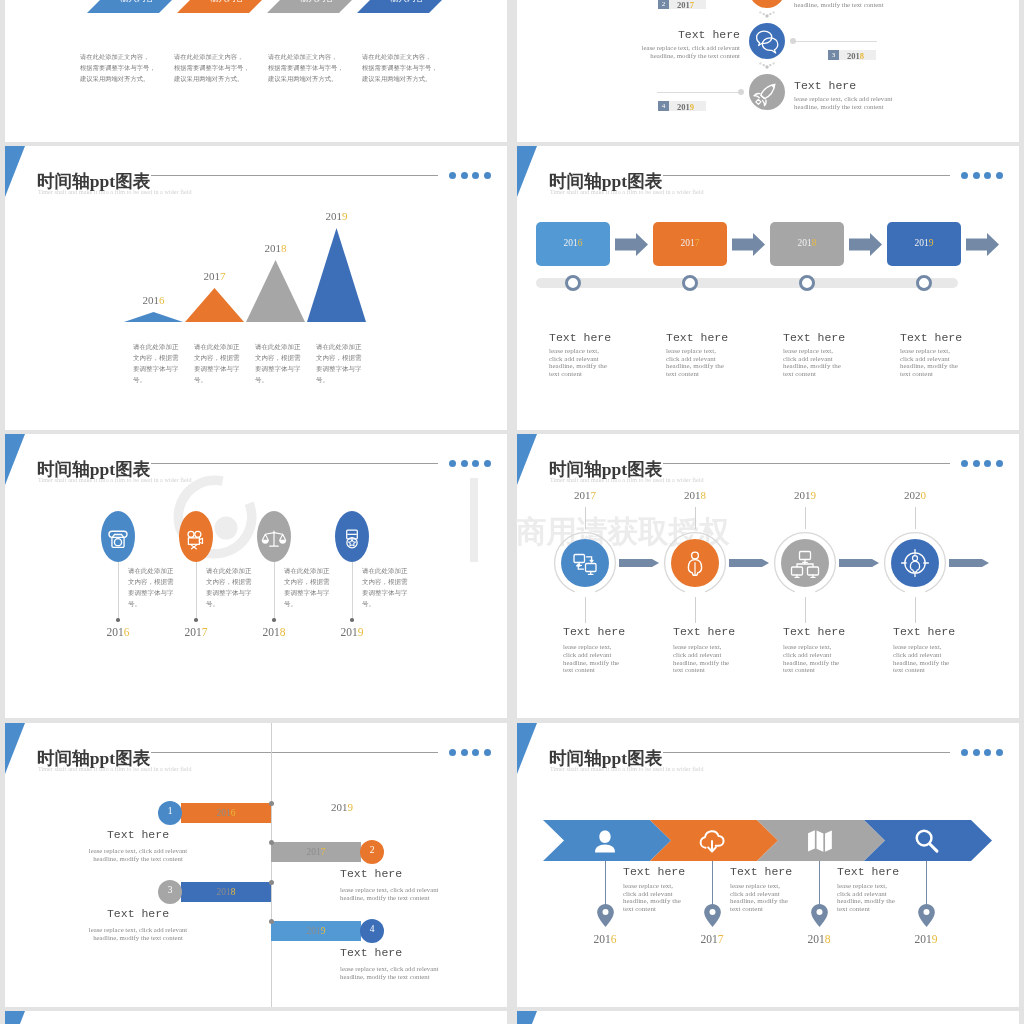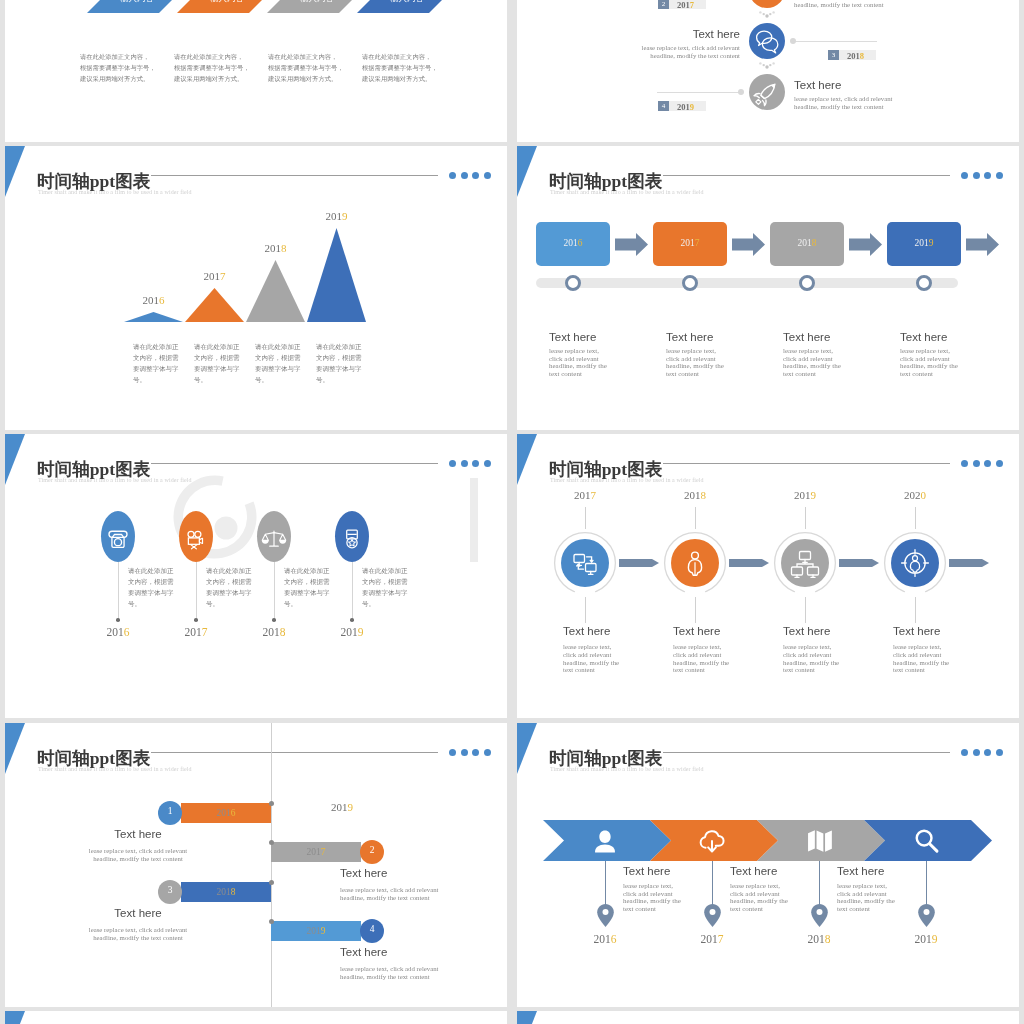--- a/index.html
+++ b/index.html
@@ -20,21 +20,21 @@
     color:#d0d0d0;letter-spacing:.1px;white-space:nowrap;}
   .h-dots{position:absolute;left:444px;top:25.5px;width:50px;height:9px;}
   .h-dots i{position:absolute;top:0;width:7px;height:7px;border-radius:50%;background:#4a89c8;}
   .h-dots i:nth-child(1){left:0}.h-dots i:nth-child(2){left:11.5px}
   .h-dots i:nth-child(3){left:23px}.h-dots i:nth-child(4){left:34.5px}
 
   .yr{font-family:"Liberation Serif",serif;color:#6f6f6f;position:absolute;white-space:nowrap;}
   .yr .y4{color:#e8b93c;}
   .cn{font-family:"Liberation Sans",sans-serif;color:#7d7d7d;position:absolute;}
   .en{font-family:"Liberation Serif",serif;color:#8a8a8a;position:absolute;}
-  .th{font-family:Liberation Sans, sans-serif;color:#4d4d4d;position:absolute;white-space:nowrap;}
+  .th{font-family:Liberation Mono, monospace;color:#4d4d4d;position:absolute;white-space:nowrap;}
   .abs{position:absolute;}
   svg{display:block;overflow:visible;}
 
   
   .wm{position:absolute;left:0;top:0;width:1024px;height:1024px;pointer-events:none;z-index:2;}
   .slide{z-index:3;background:transparent;}
   .slidebg{position:absolute;background:#fff;width:502px;height:284px;z-index:1;}
 </style>
 </head>
 <body>
@@ -50,20 +50,21 @@
     <div class="slidebg r3 c1"></div>
     <div class="slidebg r4 c0"></div>
     <div class="slidebg r4 c1"></div>
 
 <div class="wm">
  <svg class="abs" style="left:172px;top:474px;" width="86" height="86">
   <path d="M51.6 2.4 A41.5 41.5 0 1 0 81.5 27.5 L72.7 31.0 A32.0 32.0 0 1 1 49.7 11.7 Z" fill="#ededed"></path>
   <circle cx="54" cy="54" r="11.5" fill="#ededed"></circle>
  </svg>
  <div class="abs" style="left:470px;top:478px;width:8px;height:84px;background:#ececec;"></div>
+ <div class="abs" style="left:516px;top:513px;font-size:30.5px;line-height:36px;color:#ececec;font-family:'Liberation Sans',sans-serif;font-weight:bold;letter-spacing:0px;">商用请获取授权</div>
 </div>
 
 <div class="slide r0 c0">
 <div class="abs" style="left:82px;top:113px;width:114px;height:42px;">
   <svg width="114" height="42" viewBox="0 0 114 42">
           <path d="M42 0 L114 0 L72 42 L0 42 Z" fill="#4a89c8"></path>
         </svg>
   <div class="abs" style="left:20px;top:22px;width:60px;text-align:center;font-size:8.5px;color:#fff;font-family:'Liberation Sans',sans-serif;">输入内容</div>
  </div>
 <div class="abs" style="left:172px;top:113px;width:114px;height:42px;">

